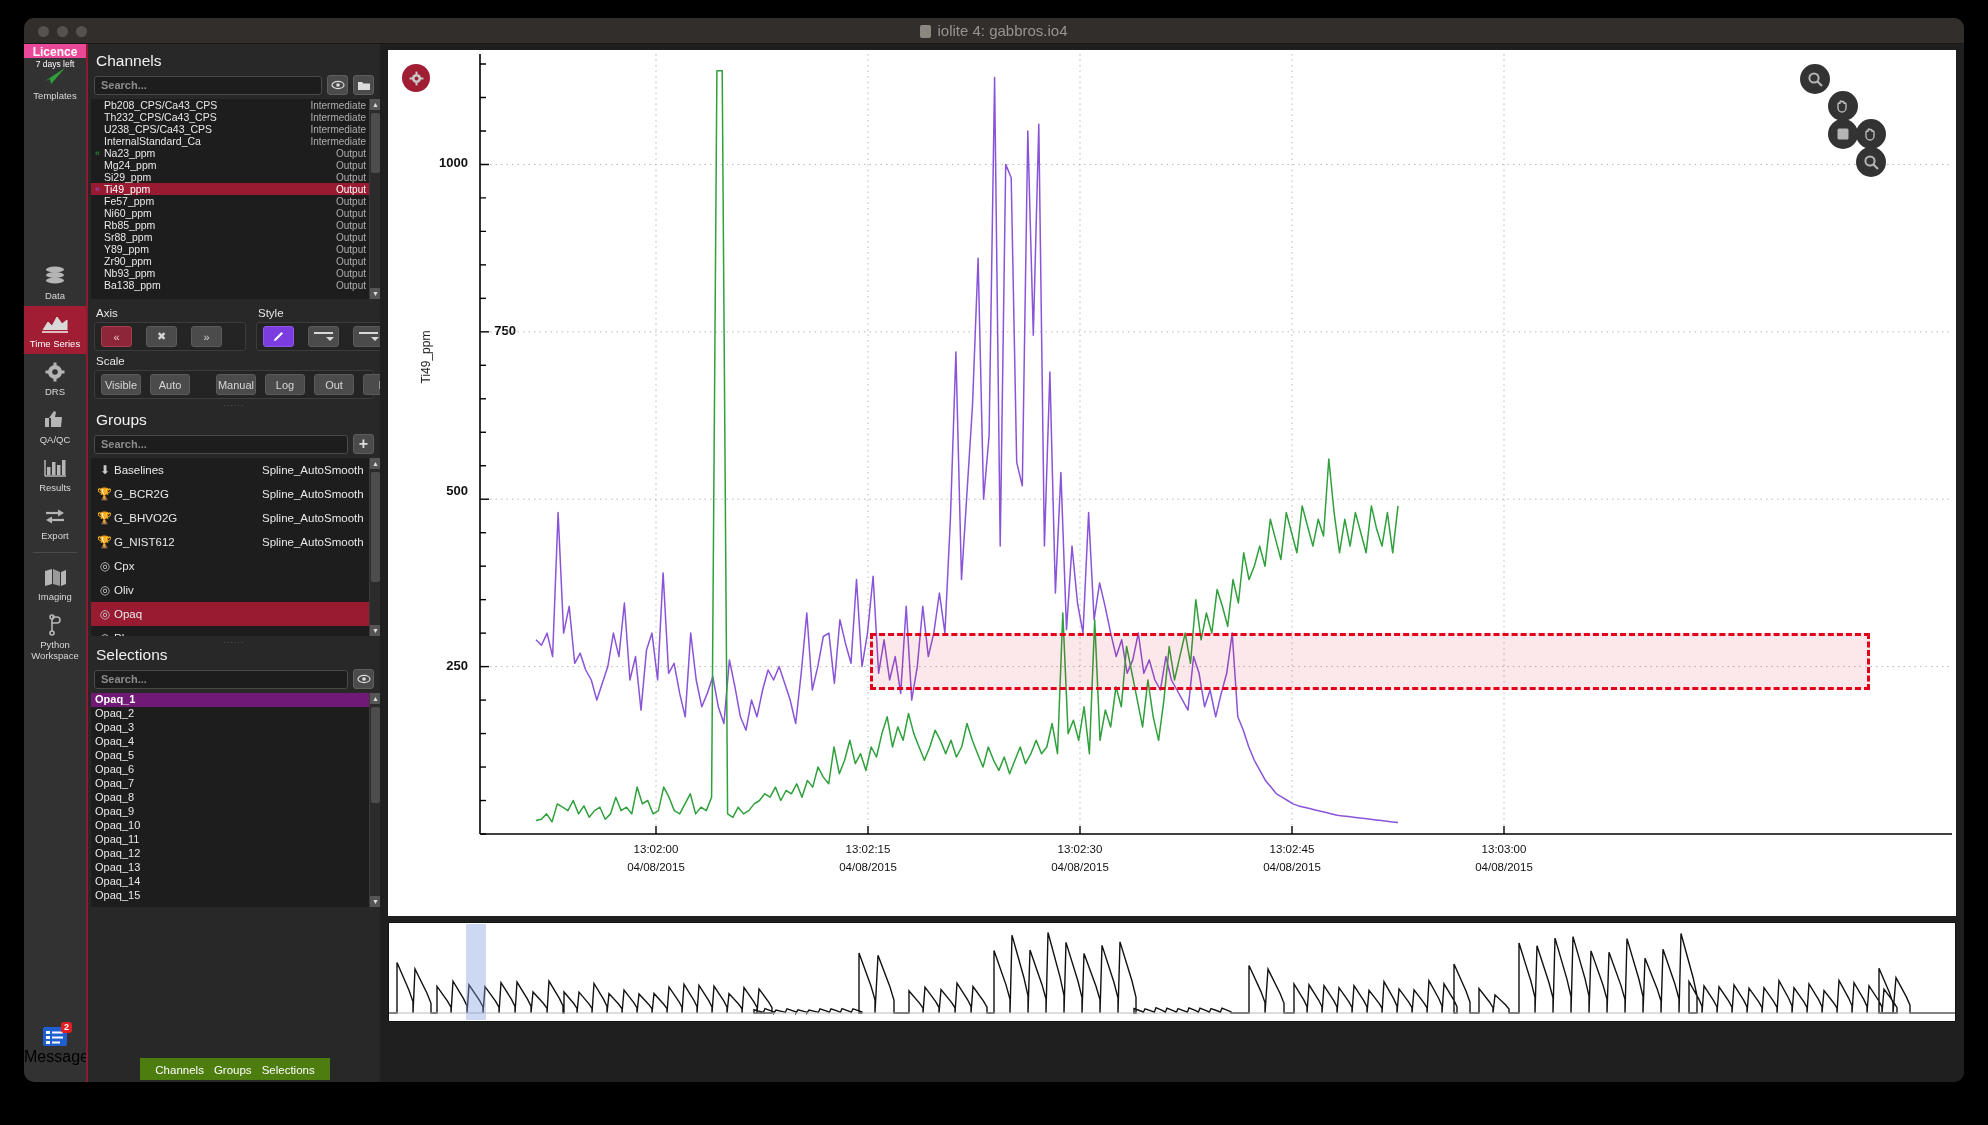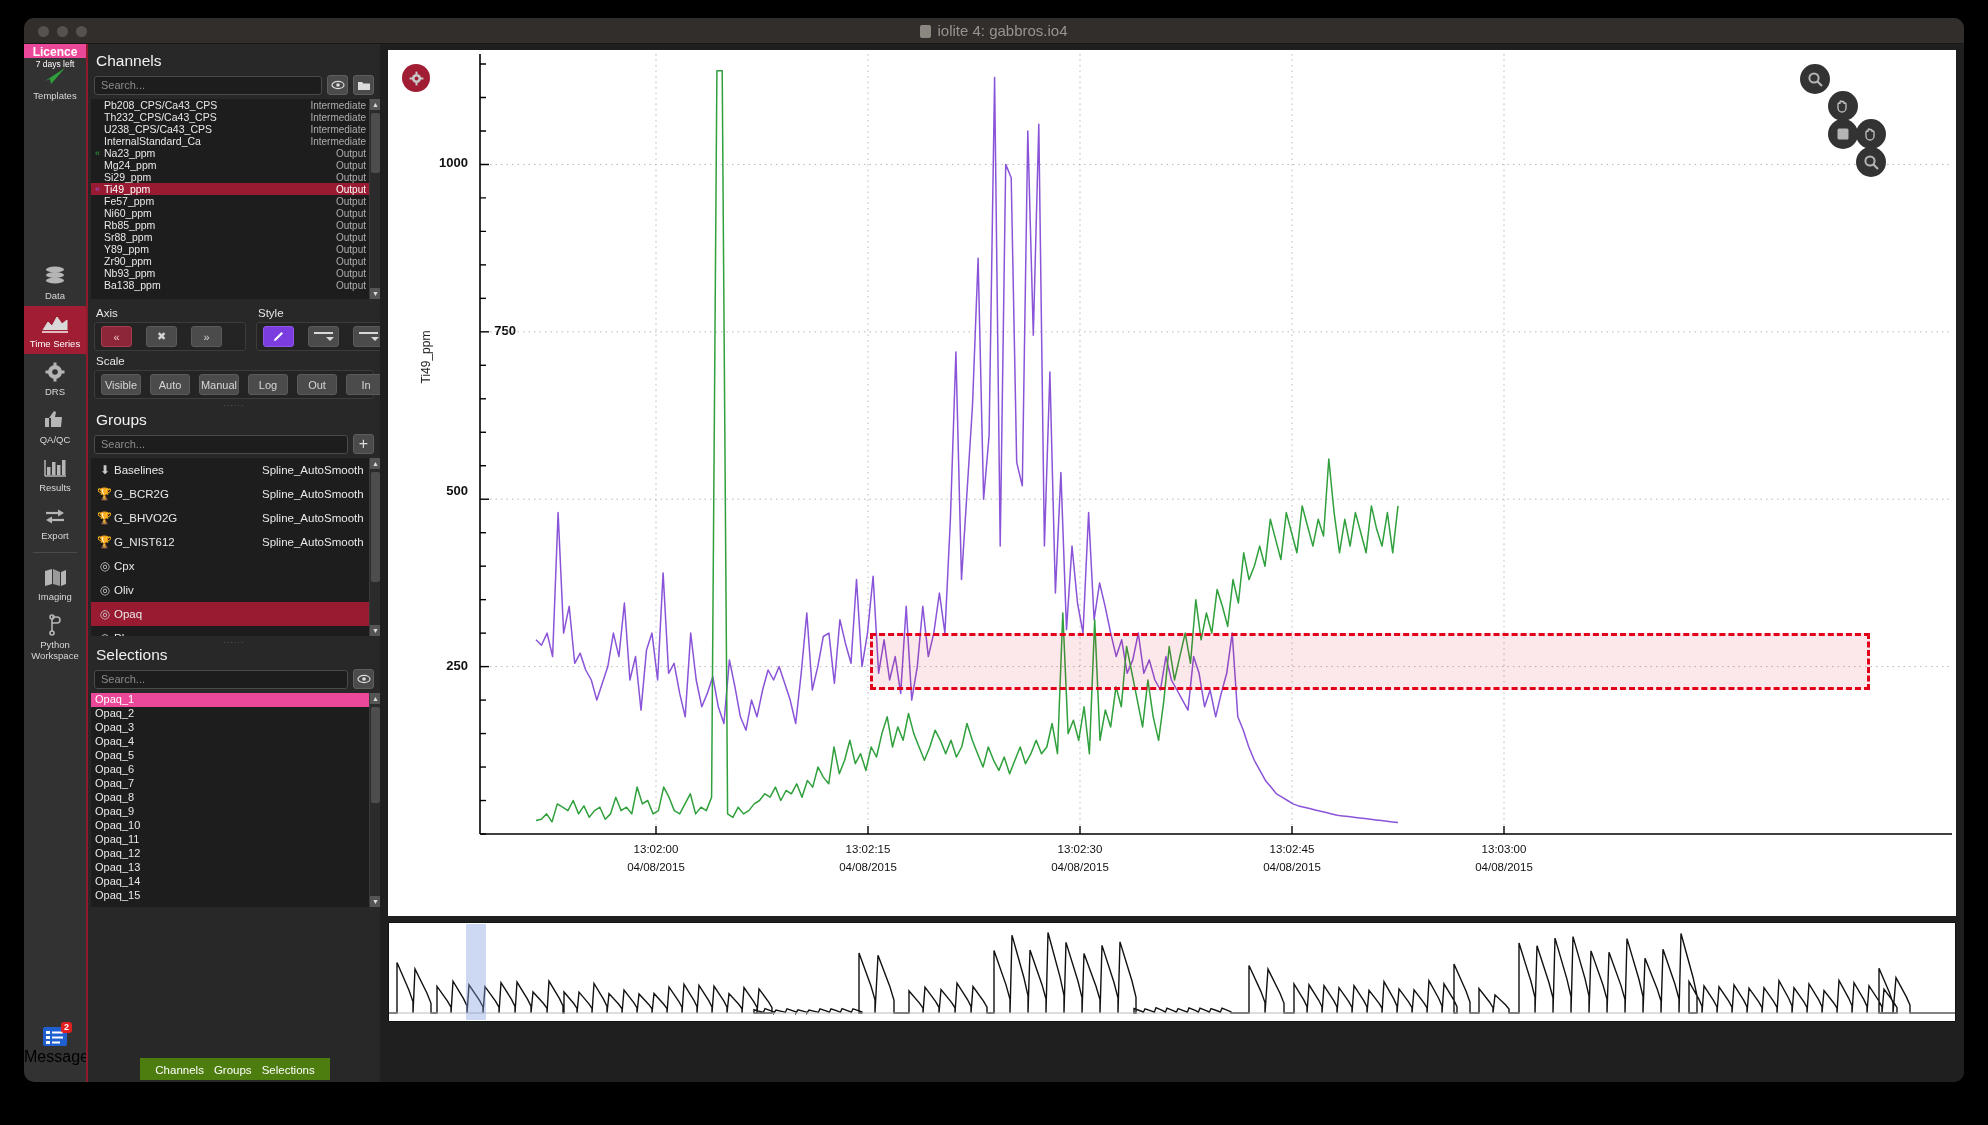--- a/index.html
+++ b/index.html
@@ -62,21 +62,21 @@
   }
 
   
   .panel {
     position: absolute; left: 62px; top: 26px;
     width: 294px; height: 1038px;
     background: #282828;
     border-left: 2px solid #8e1b2e;
   }
   .sec-title { color: #f0f0f0; font-size: 15.5px; padding: 8px 8px 5px 8px; }
-  .searchrow { display: flex; align-items: center; gap: 5px; padding: 0 6px 4px 6px; }
+  .searchrow { display: flex; align-items: center; gap: 5px; padding: 0 6px 4px 6px; font-weight: bold; }
   .search {
     flex: 1; height: 19px; background: #1d1d1d; border: 1px solid #4a4a4a;
     border-radius: 3px; color: #8c8c8c; font-size: 11px; padding: 0 6px;
     line-height: 17px; overflow: hidden; white-space: nowrap;
   }
   .sbtn {
     width: 21px; height: 20px; background: #4b4b4b; border: 1px solid #5e5e5e;
     border-radius: 3px; display: flex; align-items: center; justify-content: center;
     cursor: pointer;
   }
@@ -133,21 +133,21 @@
   .grouprow {
     display:flex; align-items:center; height:24px; font-size:11.5px;
     color:#e9e9e9; padding: 0 14px 0 5px;
   }
   .grouprow .gi { width: 18px; text-align:center; color:#c9c9c9; font-size:12px; }
   .grouprow .gn { flex: 0 0 148px; }
   .grouprow .gs { color:#e9e9e9; }
   .grouprow.sel { background:#981b31; }
 
   .selrow { height: 14px; font-size: 11px; color:#e9e9e9; padding-left:4px; white-space:nowrap; }
-  .selrow.sel { background:#ec4899; color:#fff; }
+  .selrow.sel { background:#701a75; color:#fff;font-weight:bold; }
 
   .bottomtabs {
     position:absolute; left:0; bottom:2px; width:294px; text-align:center;
   }
   .tabpill {
     display:inline-block; background:#4d7c0f; border-radius: 0; padding: 2px 10px;
   }
   .tabpill span { color:#fff; font-size:11.5px; margin: 0 5px; cursor:pointer; }
 
   
@@ -449,21 +449,21 @@
         <div class="tbtn line">
           <div class="ln"></div>
           <div class="cap"></div>
         </div>
       </div>
     </div>
 
     <div class="subhead">Scale</div>
     <div class="btnbar" id="scale-bar">
         <div class="tbtn wide" style="margin-right: 9px;">Visible</div>
-        <div class="tbtn wide" style="margin-right: 9px;">Auto</div>
+        <div class="tbtn wide" style="margin-right: 26px;">Auto</div>
         <div class="tbtn wide" style="margin-right: 9px;">Manual</div>
         <div class="tbtn wide" style="margin-right: 9px;">Log</div>
         <div class="tbtn wide" style="margin-right: 9px;">Out</div>
         <div class="tbtn wide" style="margin-right: 9px;">In</div>
       </div>
     <div class="grip">......</div>
 
     <div class="sec-title" style="padding-top:2px">Groups</div>
     <div class="searchrow">
       <div class="search">Search...</div>

